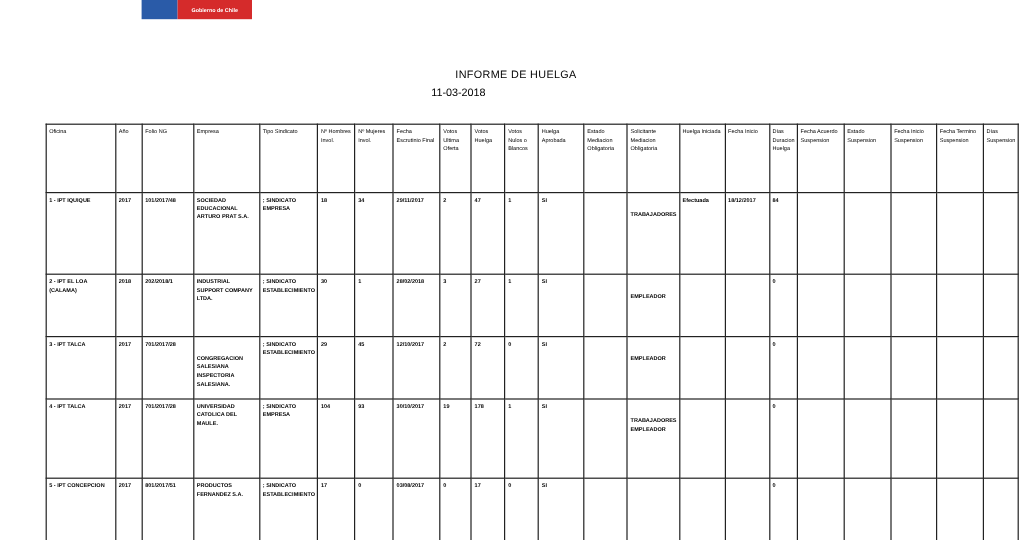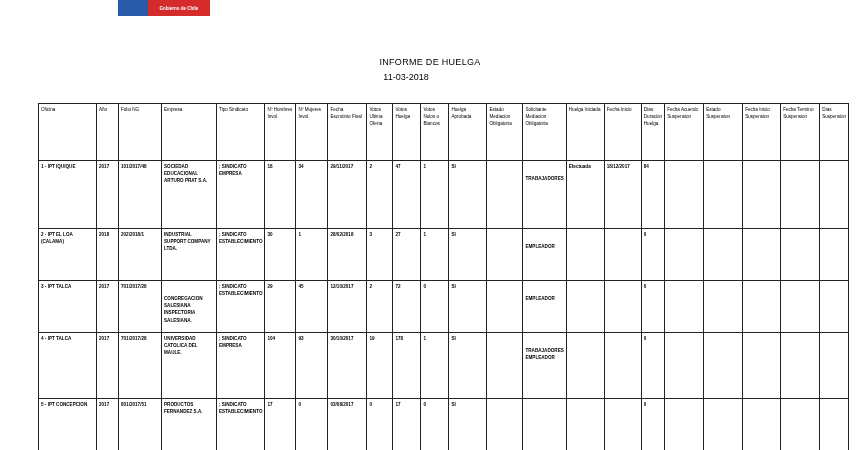--- a/index.html
+++ b/index.html
@@ -4,21 +4,21 @@
 <style>
   html, body { margin: 0; padding: 0; background: #ffffff; }
   body { width: 860px; height: 450px; overflow: hidden; position: relative;
          font-family: "Liberation Sans", sans-serif; color: #000; }
   .logo { position: absolute; left: 118px; top: 0; height: 16px; width: 92px; display: flex; }
   .logo .blue { width: 30px; height: 16px; background: #2a5ba8; }
   .logo .red { flex: 1; height: 16px; background: #d52b2b; color: #fff;
                font-size: 4.5px; display: flex; align-items: center; justify-content: center; font-weight: bold; }
   .title { position: absolute; left: 0; width: 860px; top: 57px; text-align: center;
            font-size: 9px; letter-spacing: 0.3px; }
-  .date { position: absolute; left: 0; width: 764px; top: 72px; text-align: center; font-size: 9px; padding-left: 24px; }
+  .date { position: absolute; left: 0; width: 764px; top: 72px; text-align: center; font-size: 9px; }
   table.report { position: absolute; left: 38px; top: 103px; border-collapse: collapse;
                  table-layout: fixed; font-size: 4.6px; line-height: 7.2px; }
   table.report th, table.report td { border: 0.9px solid #222; vertical-align: top;
        padding: 2px 2px 0 2px; text-align: left; font-weight: normal; overflow: hidden; word-wrap: break-word; }
   table.report thead th { height: 54px; }
   table.report td { font-weight: bold; }
   .mid { padding-top: 12px !important; display: block; }
 </style>
 </head>
 <body>

